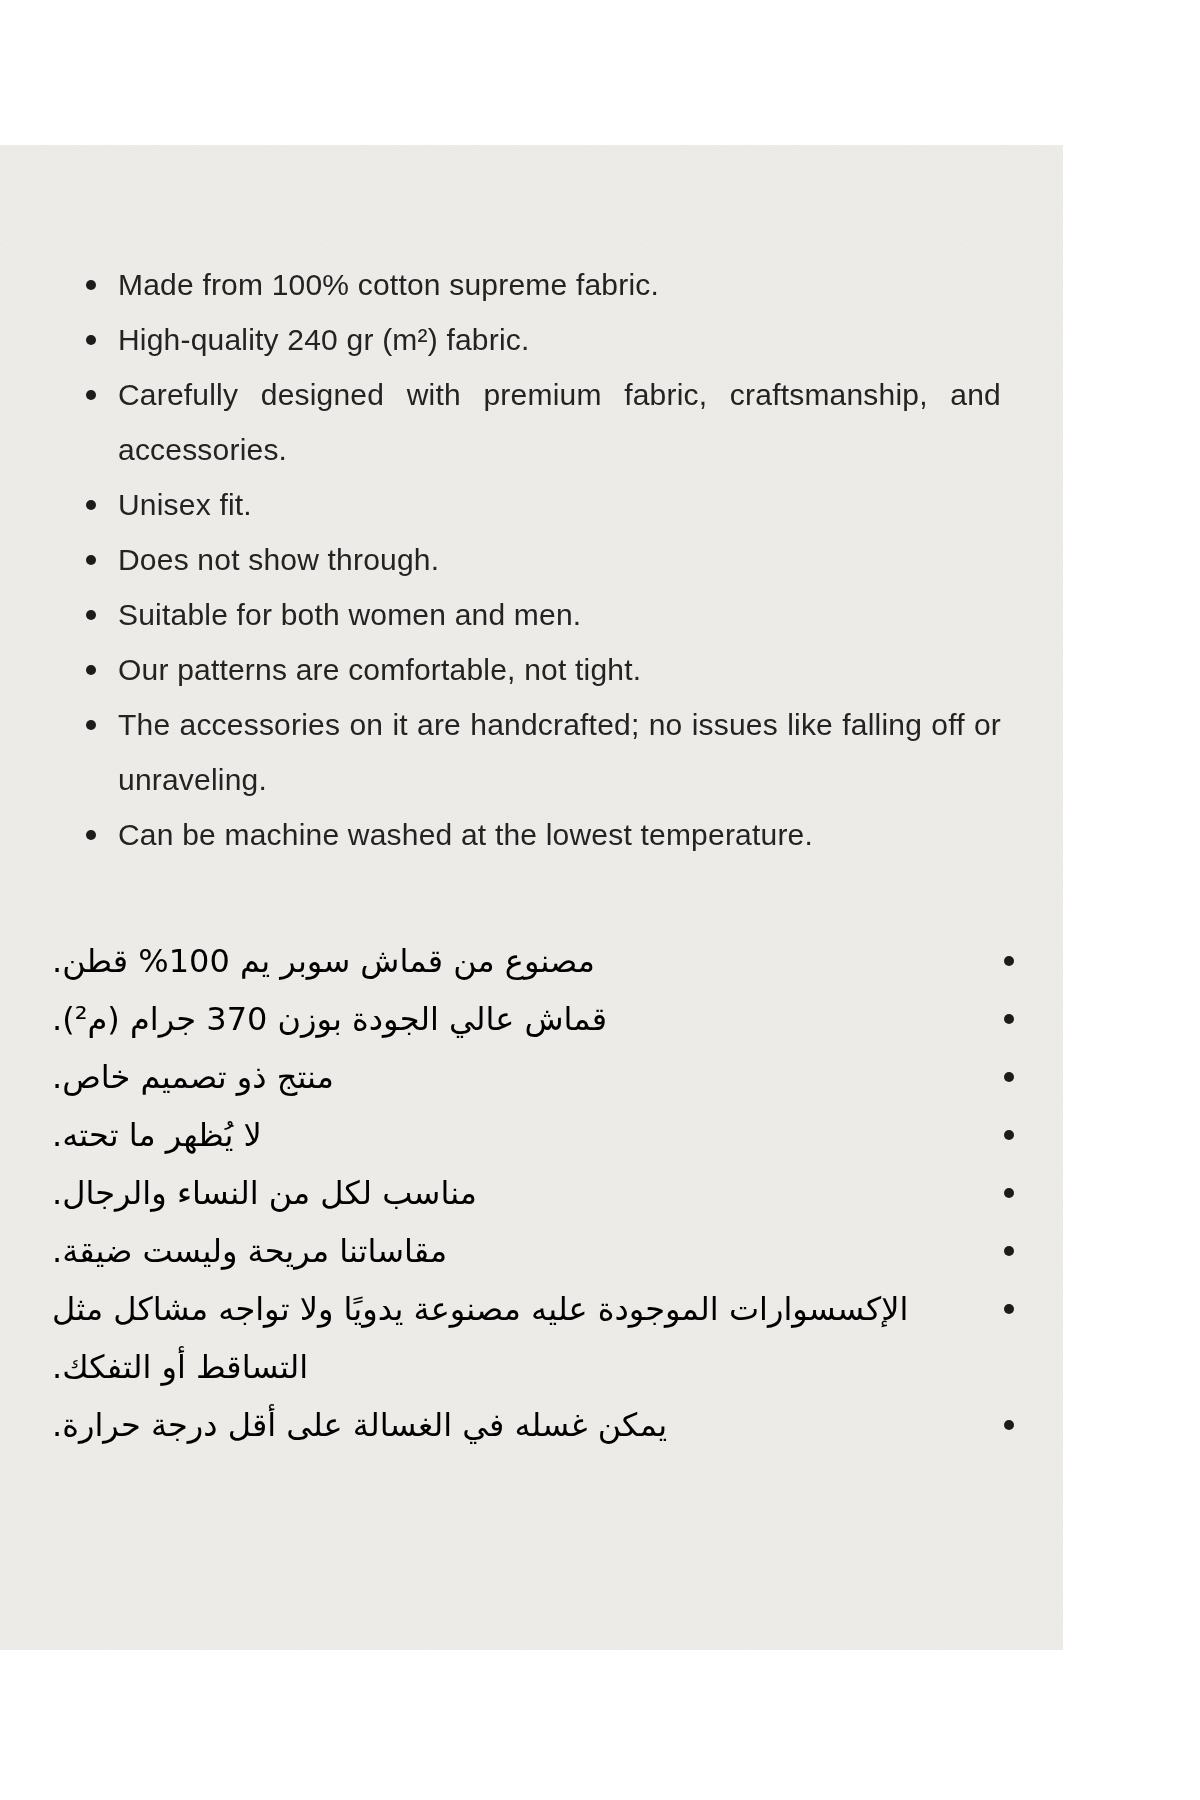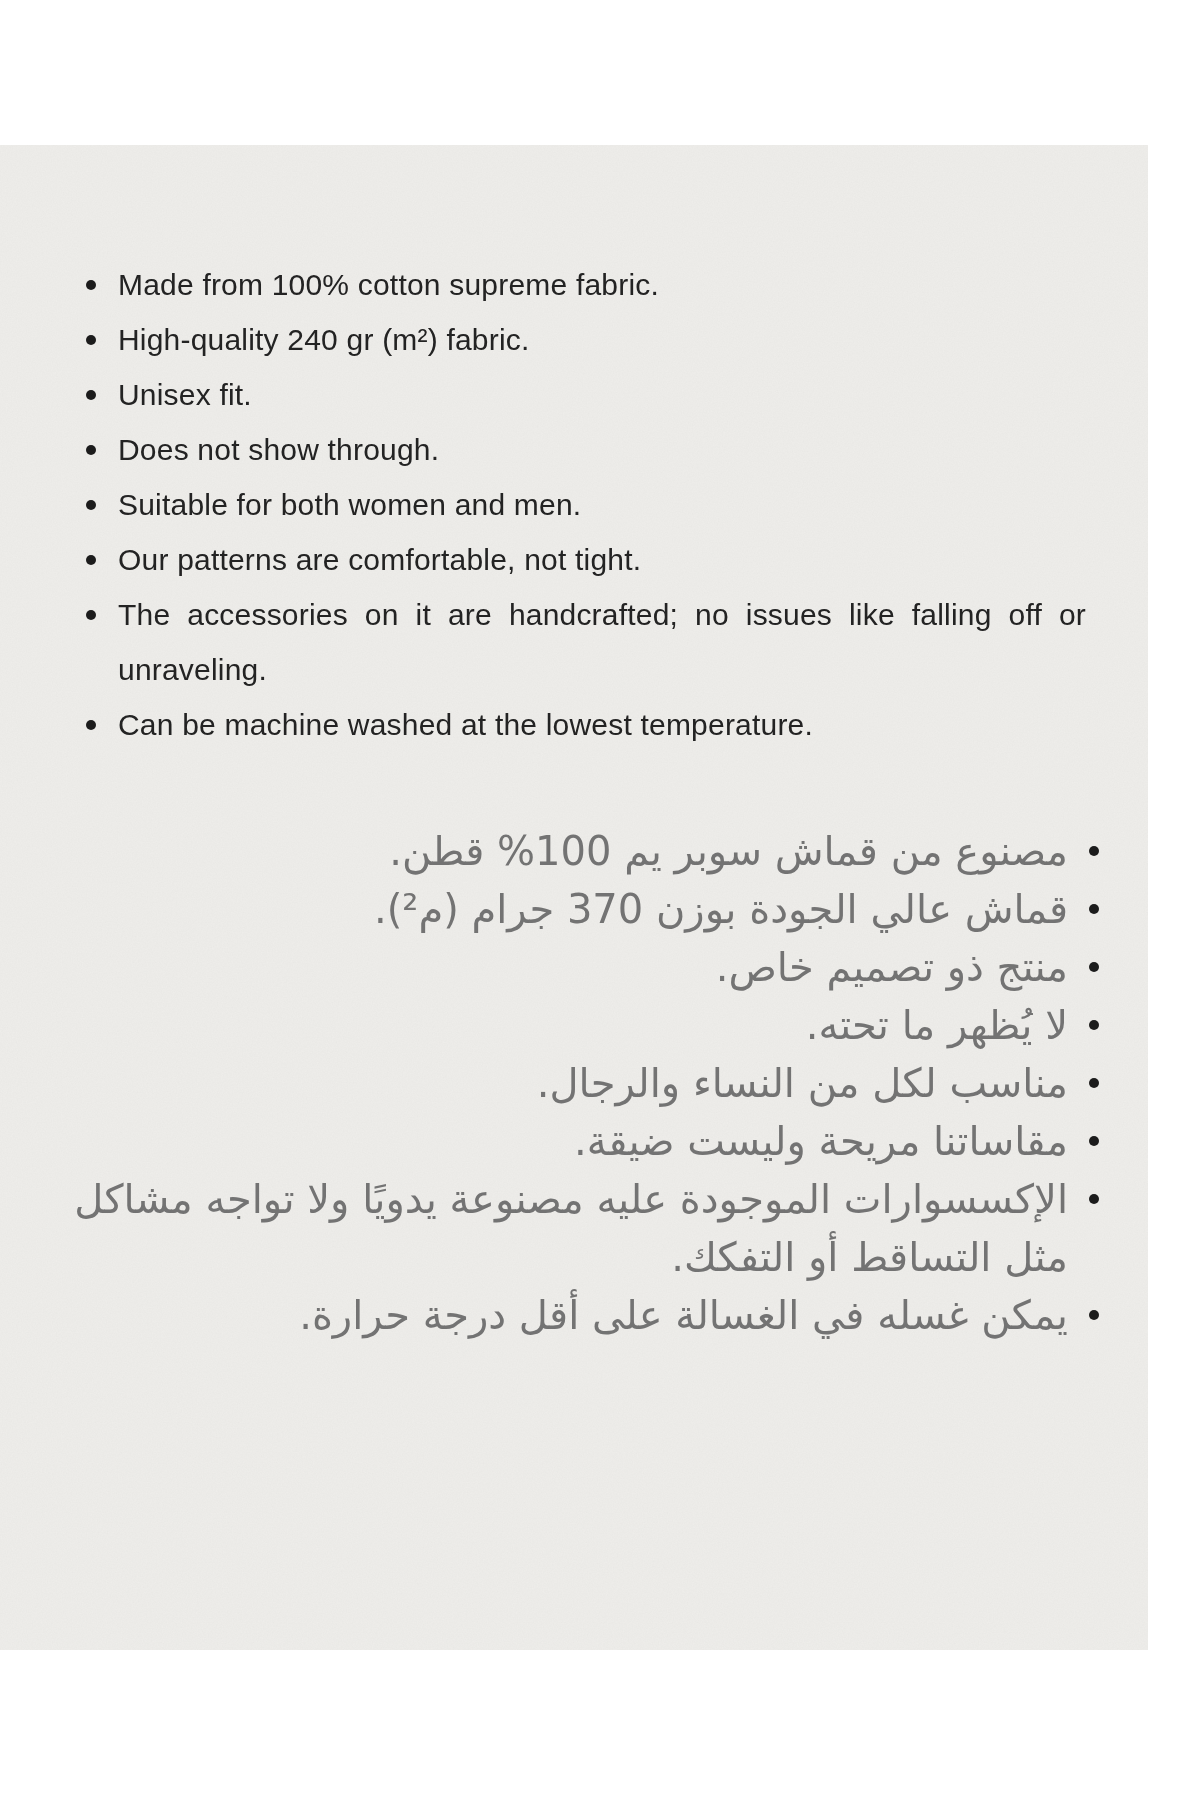--- a/index.html
+++ b/index.html
@@ -11,21 +11,21 @@
     height: 1800px;
     background: #ffffff;
     position: relative;
     overflow: hidden;
     font-family: "Liberation Sans", sans-serif;
   }
   .paper {
     position: absolute;
     top: 145px;
     left: 0;
-    width: 1148px;
+    width: 1063px;
     height: 1505px;
     background: #efeeeb;
   }
   .grain {
     position: absolute;
     inset: 0;
     width: 100%;
     height: 100%;
     z-index: 0;
     display: block;
@@ -62,25 +62,25 @@
     border-radius: 50%;
     background: #1c1c1c;
   }
   ul.list-ar {
     margin: 70px 46px 0 52px;
   }
   ul.list-ar li {
     position: relative;
     padding-right: 34px;
     font-family: "DejaVu Sans", sans-serif;
-    font-size: 40px;
+    font-size: 32px;
     line-height: 58px;
     font-weight: 400;
-    color: #737373;
-    text-align: right;
+    color: #000000;
+    text-align: left;
   }
   ul.list-ar li::before {
     content: "";
     position: absolute;
     right: 3px;
     top: 24px;
     width: 10px;
     height: 10px;
     border-radius: 50%;
     background: #1c1c1c;
@@ -94,20 +94,21 @@
     <filter id="grain-f">
       <feTurbulence type="fractalNoise" baseFrequency="0.8" numOctaves="2" stitchTiles="stitch"></feTurbulence>
       <feColorMatrix type="matrix" values="0 0 0 0 0.15  0 0 0 0 0.15  0 0 0 0 0.14  0 0 0 0.6 0"></feColorMatrix>
     </filter>
     <rect width="100%" height="100%" filter="url(#grain-f)" opacity="0.08"></rect>
   </svg>
 
   <ul class="bullets list-en" dir="ltr">
       <li>Made from 100% cotton supreme fabric.</li>
       <li>High-quality 240 gr (m²) fabric.</li>
+      <li>Carefully designed with premium fabric, craftsmanship, and accessories.</li>
       <li>Unisex fit.</li>
       <li>Does not show through.</li>
       <li>Suitable for both women and men.</li>
       <li>Our patterns are comfortable, not tight.</li>
       <li>The accessories on it are handcrafted; no issues like falling off or unraveling.</li>
       <li>Can be machine washed at the lowest temperature.</li>
     </ul>
 
   <ul class="bullets list-ar" dir="rtl" lang="ar">
       <li>مصنوع من قماش سوبر يم 100% قطن.</li>

